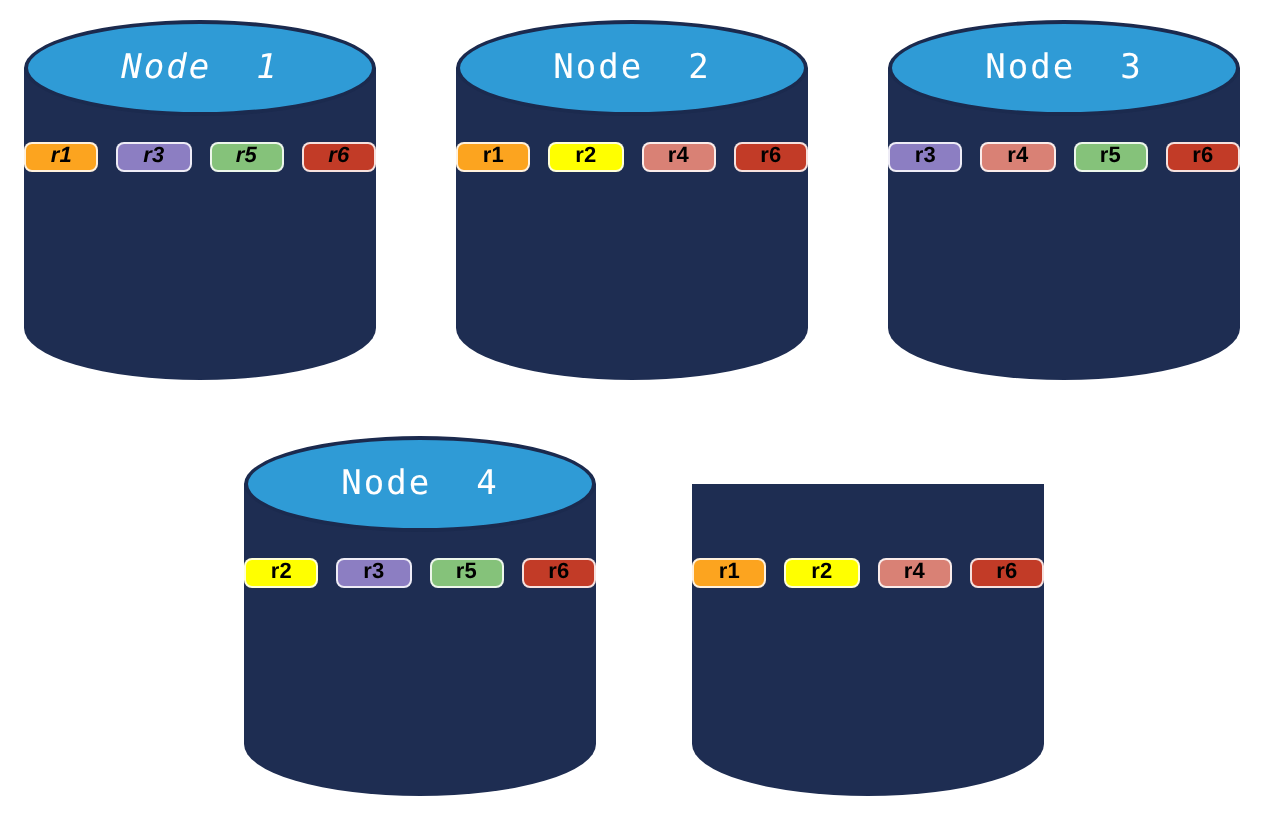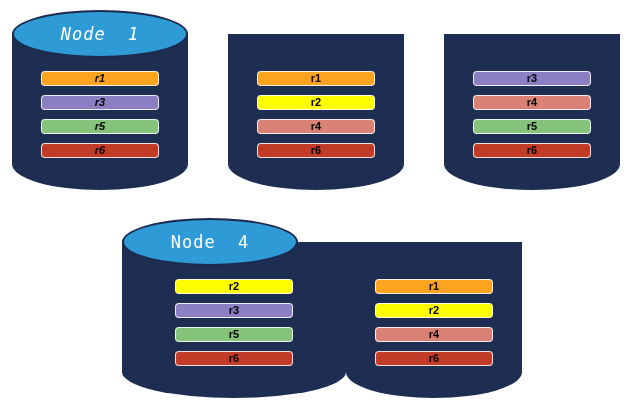--- a/index.html
+++ b/index.html
@@ -23,40 +23,40 @@
   }
   .node-label {
     color: #ffffff;
     font-family: "DejaVu Sans Mono", "Liberation Mono", monospace;
     font-size: 17px;
     white-space: pre;
     letter-spacing: 1px;
   }
   .bars {
     position: absolute; left: 0; right: 0; top: 61px;
-    display: flex; flex-direction: column; align-items: center; gap: 9px;
+    display: flex; flex-direction: row; align-items: center; gap: 9px;
     z-index: 3;
   }
   .bar {
     box-sizing: border-box;
     width: 118px; height: 15px;
     border-radius: 4px;
     border: 1px solid rgba(255,255,255,0.85);
     display: flex; align-items: center; justify-content: center;
     color: #000000;
     font-size: 11px;
     font-weight: bold;
     line-height: 1;
   }
 
   
   .pos-n1 { left: 12px;  top: 10px; font-style: italic;  }
   .pos-n2 { left: 228px; top: 10px;  }
   .pos-n3 { left: 444px; top: 10px;  }
-  .pos-n4 { left: 122px; top: 218px; padding-left: 48px; }
+  .pos-n4 { left: 122px; top: 218px; }
   .pos-n5 { left: 346px; top: 218px; }
 </style>
 </head>
 <body>
 
 <div class="canvas">
 
   <div class="cylinder pos-n1">
     <div class="cyl-body"></div>
     <div class="cyl-top">
@@ -65,30 +65,36 @@
     <div class="bars">
       <div class="bar" style="background: rgb(252, 164, 31);">r1</div>
       <div class="bar" style="background: rgb(140, 126, 194);">r3</div>
       <div class="bar" style="background: rgb(133, 194, 122);">r5</div>
       <div class="bar" style="background: rgb(194, 59, 39);">r6</div>
     </div>
   </div>
 
   <div class="cylinder pos-n2">
     <div class="cyl-body"></div>
+    <div class="cyl-top">
+      <span class="node-label">Node  2</span>
+    </div>
     <div class="bars">
       <div class="bar" style="background: rgb(252, 164, 31);">r1</div>
       <div class="bar" style="background: rgb(255, 255, 0);">r2</div>
       <div class="bar" style="background: rgb(217, 129, 117);">r4</div>
       <div class="bar" style="background: rgb(194, 59, 39);">r6</div>
     </div>
   </div>
 
   <div class="cylinder pos-n3">
     <div class="cyl-body"></div>
+    <div class="cyl-top">
+      <span class="node-label">Node  3</span>
+    </div>
     <div class="bars">
       <div class="bar" style="background: rgb(140, 126, 194);">r3</div>
       <div class="bar" style="background: rgb(217, 129, 117);">r4</div>
       <div class="bar" style="background: rgb(133, 194, 122);">r5</div>
       <div class="bar" style="background: rgb(194, 59, 39);">r6</div>
     </div>
   </div>
 
   <div class="cylinder pos-n4">
     <div class="cyl-body"></div>

